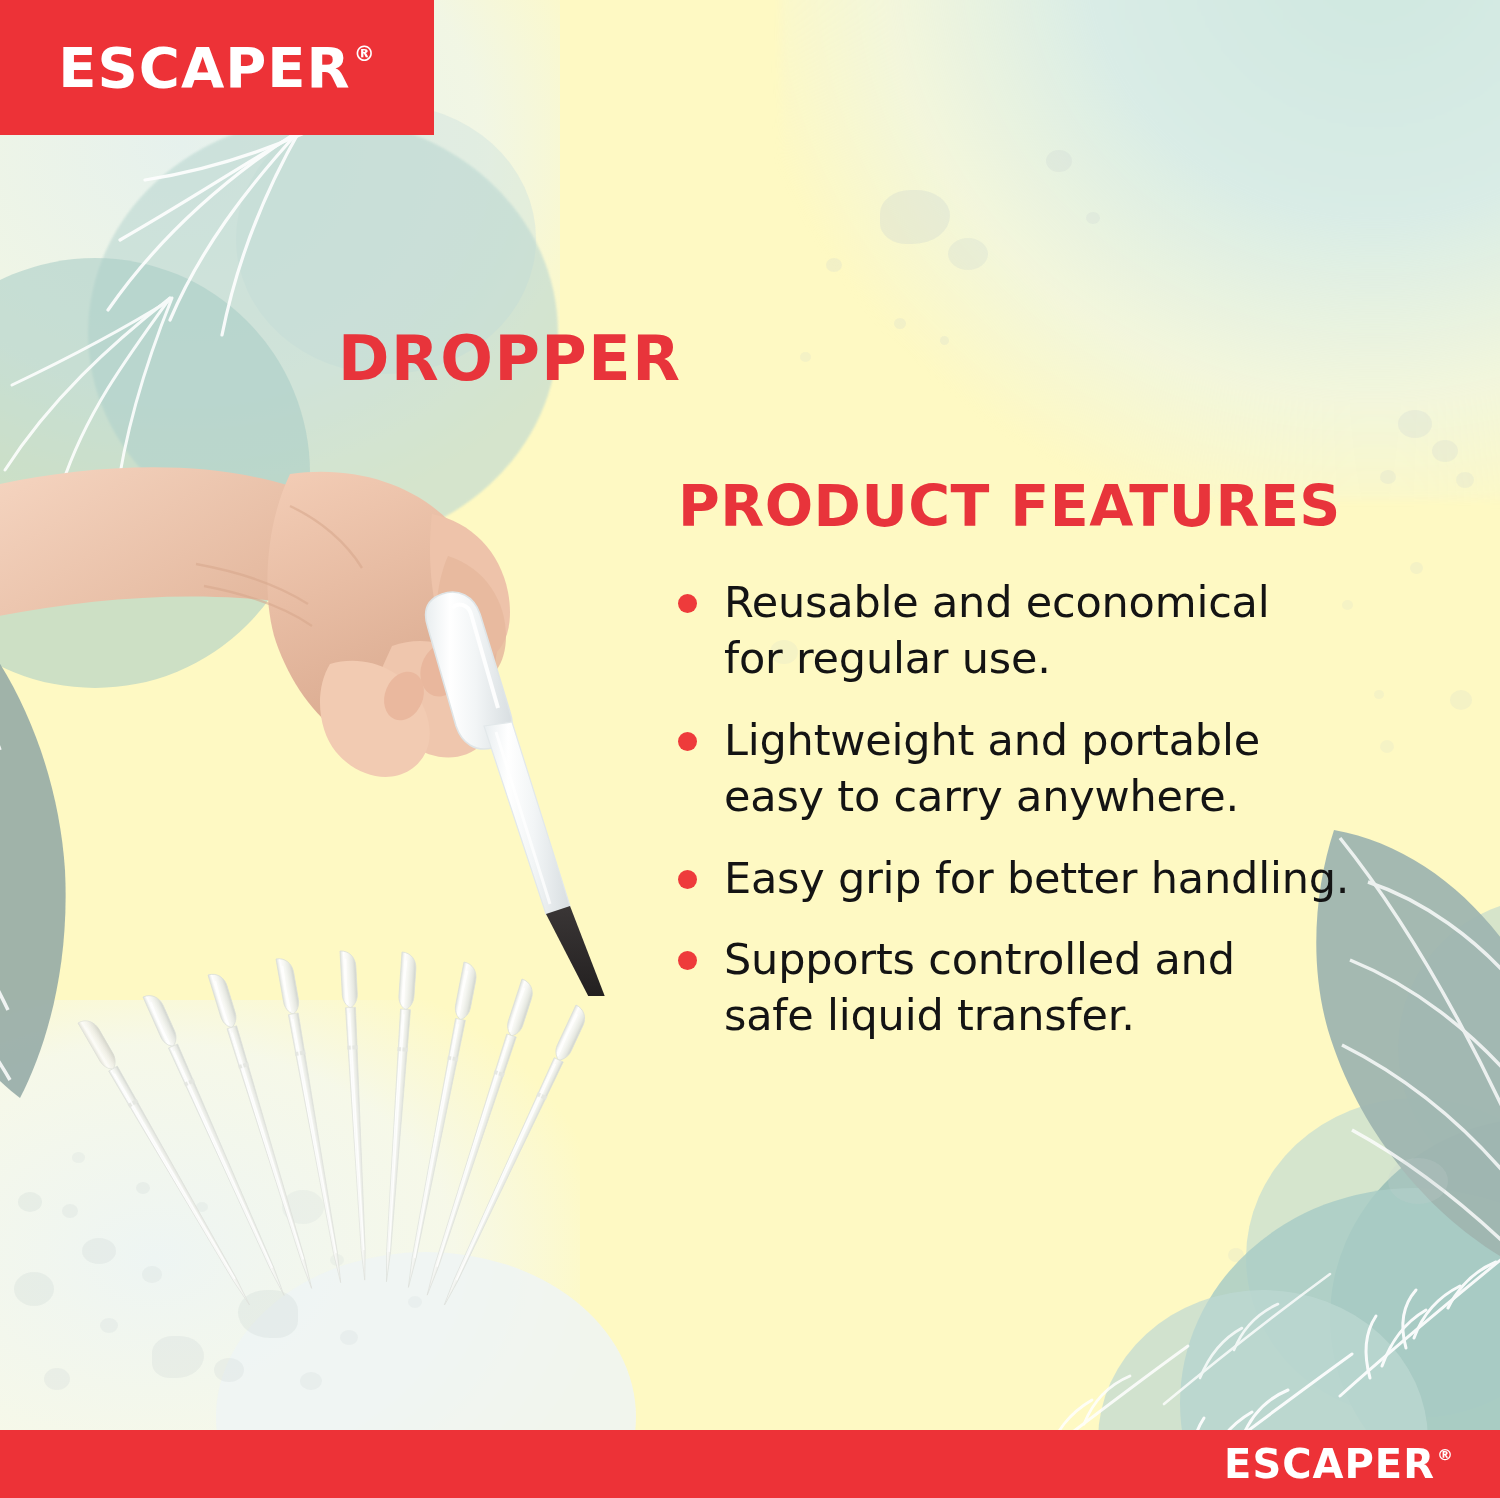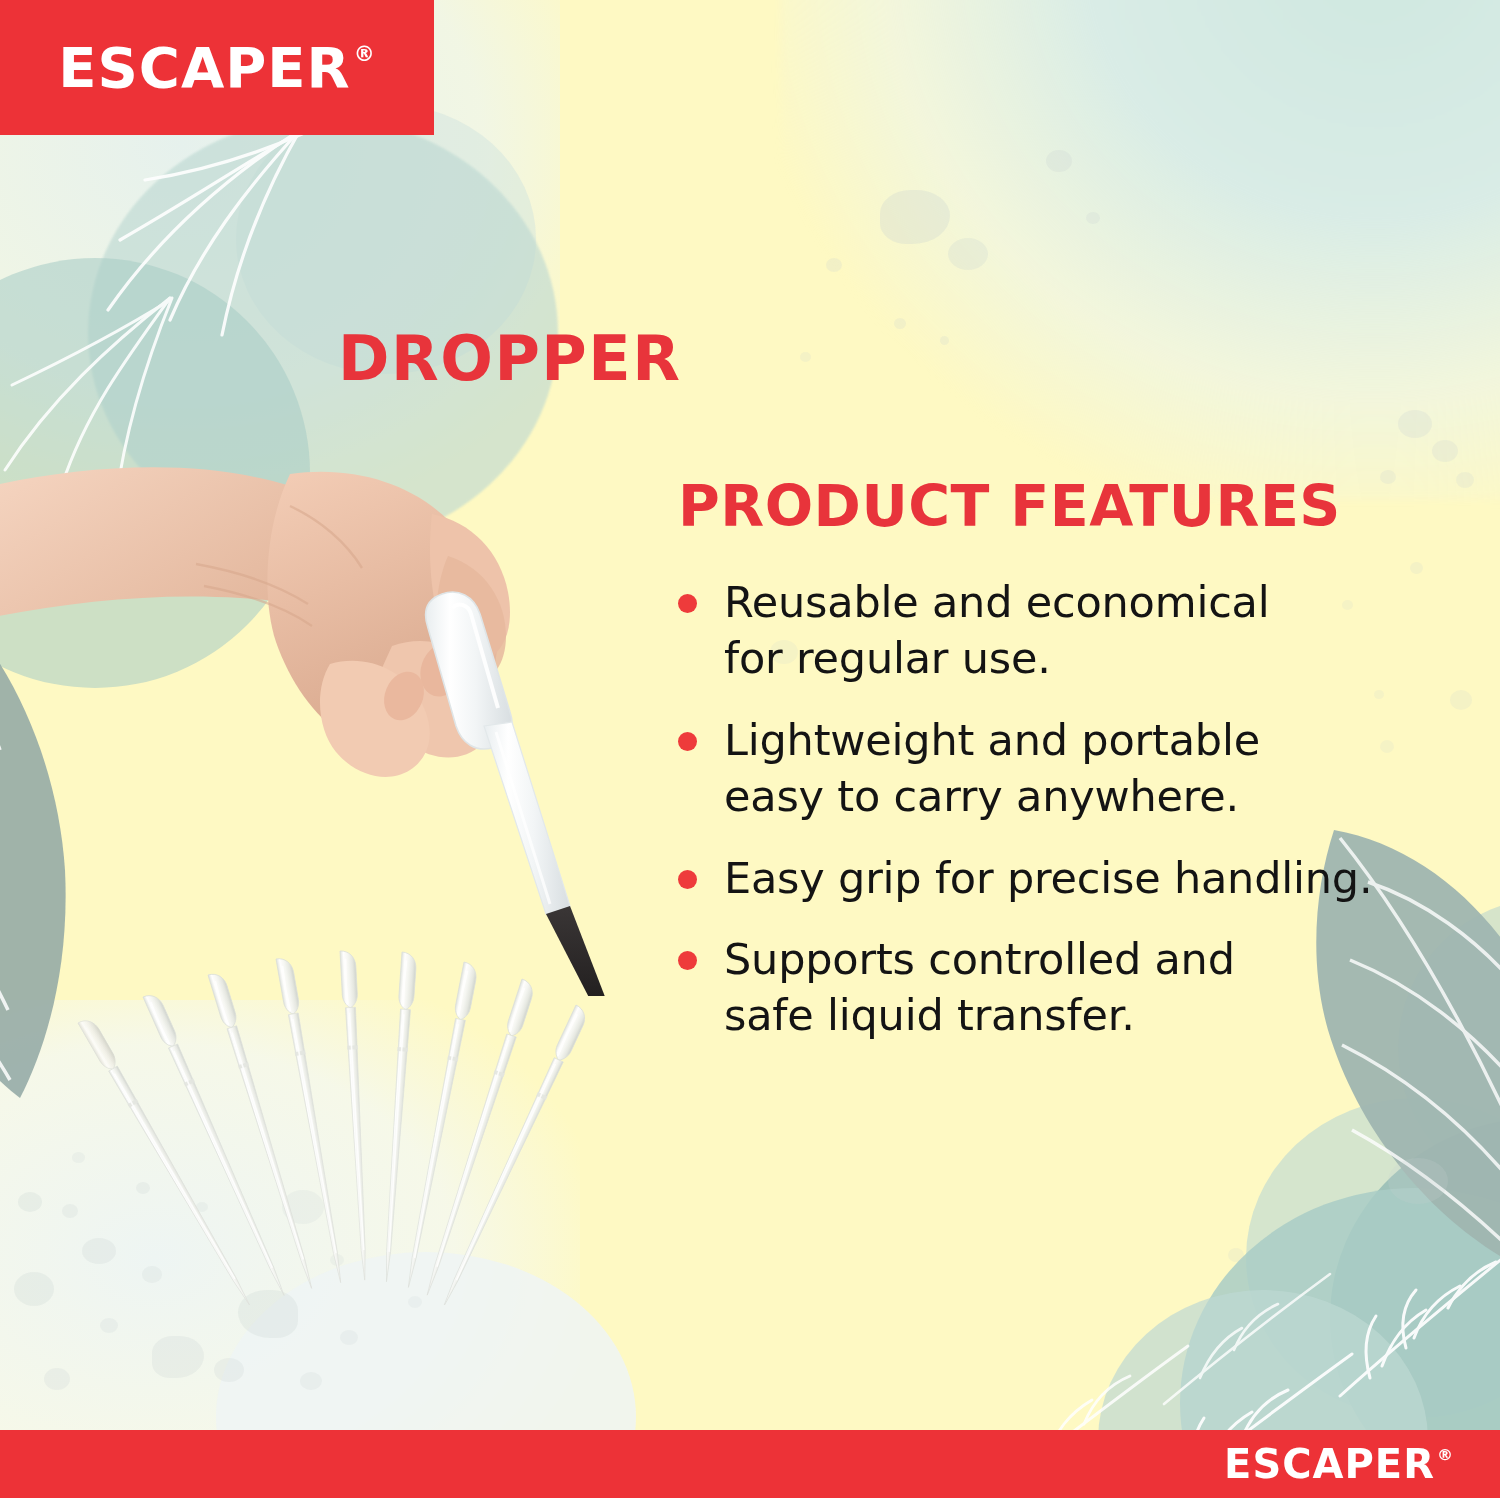--- a/index.html
+++ b/index.html
@@ -370,21 +370,21 @@
       <span class="feature-text">Reusable and economical
 for regular use.</span>
     </li>
     <li class="feature-item">
       <span class="bullet-dot"></span>
       <span class="feature-text">Lightweight and portable
 easy to carry anywhere.</span>
     </li>
     <li class="feature-item">
       <span class="bullet-dot"></span>
-      <span class="feature-text">Easy grip for precise handling.</span>
+      <span class="feature-text">Easy grip for better handling.</span>
     </li>
     <li class="feature-item">
       <span class="bullet-dot"></span>
       <span class="feature-text">Supports controlled and
 safe liquid transfer.</span>
     </li>
   </ul>
 
   <div id="footer-bar">
     <span class="wordmark">

